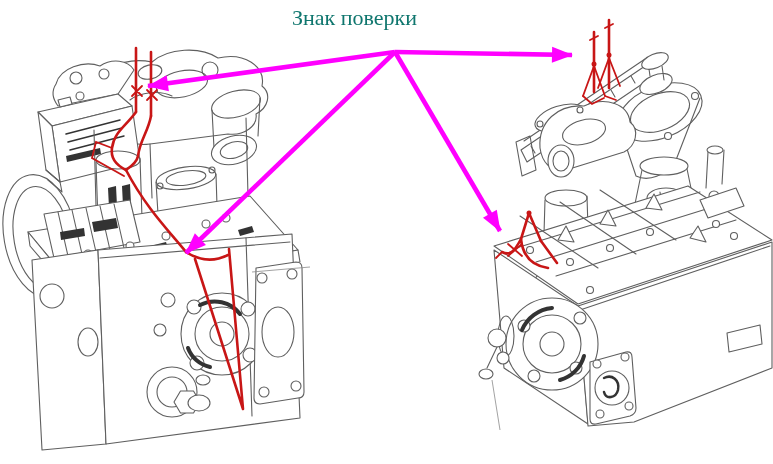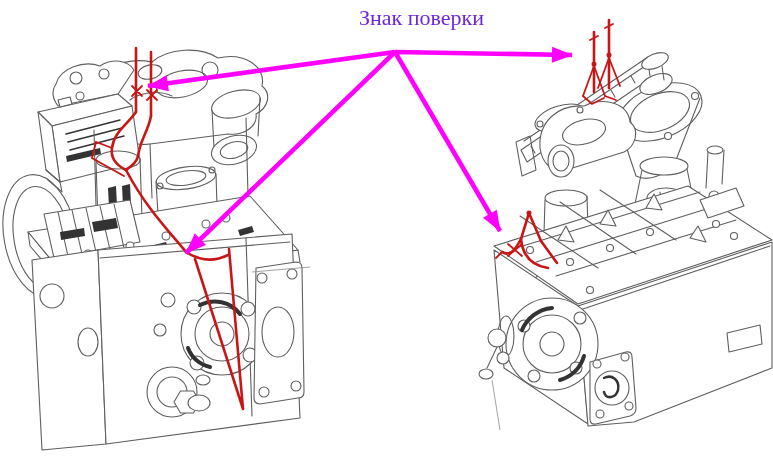--- a/index.html
+++ b/index.html
@@ -12,24 +12,24 @@
   body{background:#e8e8e8;font-family:"Liberation Serif",serif;}
   .canvas{
     position:relative;
     width:773px;height:464px;
     background:var(--bg-color);
     overflow:hidden;
   }
   .figure-title{
     position:absolute;
     left:292px;top:5px;width:192px;
-    text-align:right;
+    text-align:left;
     font-family:"Liberation Serif",serif;
     font-size:22px;
-    color:#6d28d9;
+    color:#0f766e;
     white-space:nowrap;
   }
   svg{position:absolute;left:0;top:0;}
   .ln{stroke:var(--line-color);fill:none;stroke-width:1.1;stroke-linejoin:round;stroke-linecap:round;}
   .lnf{stroke:var(--line-color);fill:#fff;stroke-width:1.1;stroke-linejoin:round;}
   .thin{stroke:#8a8a8a;stroke-width:0.8;fill:none;}
   .dk{fill:#333;stroke:none;}
   .dkl{stroke:#333;fill:none;stroke-linecap:round;}
   .seal{stroke:var(--seal-color);fill:none;stroke-width:2.6;stroke-linecap:round;stroke-linejoin:round;}
   .sealthin{stroke:var(--seal-color);fill:none;stroke-width:1.8;stroke-linecap:round;}

